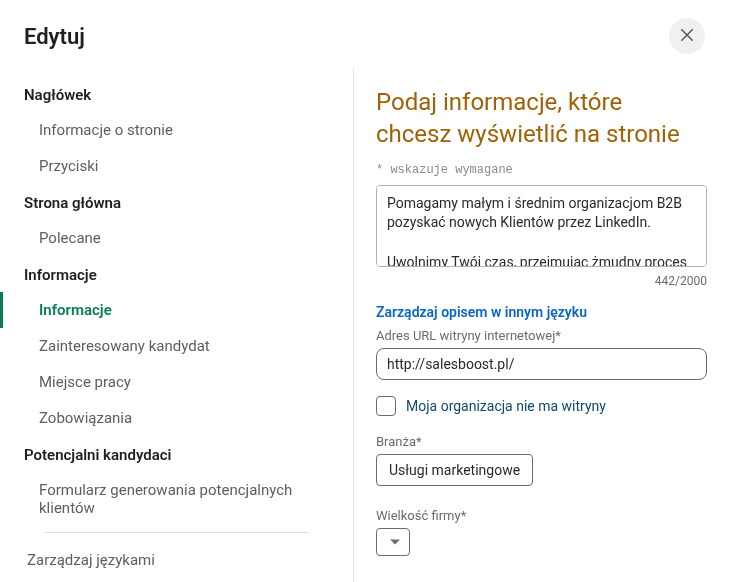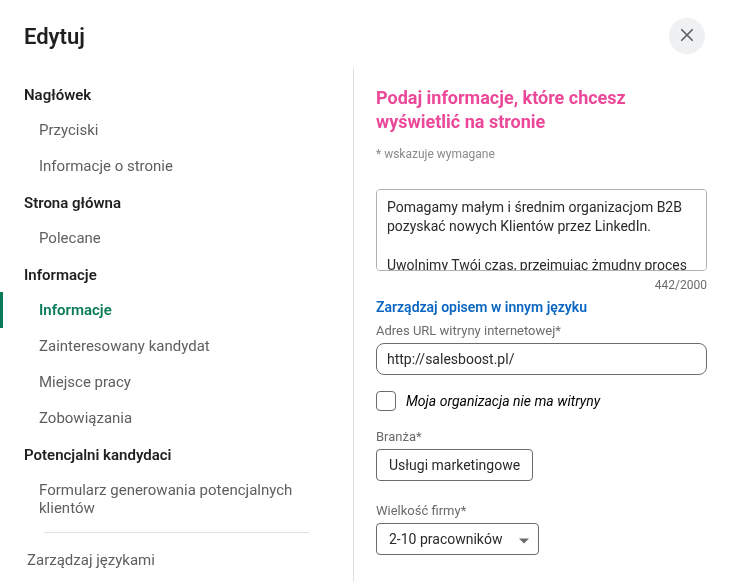--- a/index.html
+++ b/index.html
@@ -77,31 +77,32 @@
   }
   .main {
     flex: 1;
     overflow-y: auto;
     padding: 18px 22px 0 22px;
     scrollbar-width: thin;
   }
   .main::-webkit-scrollbar { width: 10px; }
   .main::-webkit-scrollbar-thumb { background: #c4c4c4; border-radius: 5px; }
   .main h2 {
-    font-size: 18px;
-    font-weight: 700;
-    color: #ec4899;
+    font-size: 24px;
+    font-weight: 400;
+    color: #a16207;
     line-height: 1.35;
     margin-bottom: 12px;
     max-width: 310px;
   }
   .hint {
     font-size: 12px;
     color: #8a8a8a;
-    margin-bottom: 28px;
+    margin-bottom: 8px;
+    font-family: Liberation Mono, monospace;
   }
   .field-label {
     font-size: 13px;
     color: #6b6b6b;
     margin-bottom: 5px;
     display: block;
   }
   .textarea {
     width: 100%;
     height: 82px;
@@ -115,21 +116,21 @@
     overflow-y: scroll;
     line-height: 1.4;
   }
   .textarea::-webkit-scrollbar { width: 12px; }
   .textarea::-webkit-scrollbar-thumb { background: #bcbcbc; border-radius: 3px; }
   .counter {
     text-align: right;
     font-size: 12px;
     color: #6b6b6b;
     margin-top: 4px;
-    margin-bottom: 7px;
+    margin-bottom: 16px;
   }
   .link {
     color: #0a66c2;
     font-size: 14px;
     font-weight: 600;
     text-decoration: none;
     cursor: pointer;
     display: inline-block;
     margin-bottom: 8px;
   }
@@ -150,21 +151,21 @@
     margin-bottom: 18px;
   }
   .checkbox {
     width: 20px;
     height: 20px;
     border: 1.5px solid #6b6b6b;
     border-radius: 4px;
     cursor: pointer;
     background: #fff;
   }
-  .checkbox-label { font-size: 14px; color: #000000; font-style: italic; }
+  .checkbox-label { font-size: 14px; color: #0c4a6e; }
   .select {
     display: inline-flex;
     align-items: flex-end;
     border: 1px solid #6b6b6b;
     border-radius: 4px;
     padding: 7px 12px;
     font-size: 14px;
     color: #2a2a2a;
     background: #fff;
     margin-bottom: 18px;
@@ -188,22 +189,22 @@
         <line x1="5" y1="5" x2="19" y2="19"></line>
           <line x1="19" y1="5" x2="5" y2="19"></line>
       </svg>
     </span>
   </button>
 </div>
 
 <div class="body">
   <nav class="sidebar" id="sidebar">
       <div class="group-label">Nagłówek</div>
+      <div class="nav-item">Informacje o stronie</div>
       <div class="nav-item">Przyciski</div>
-      <div class="nav-item">Informacje o stronie</div>
       <div class="group-label">Strona główna</div>
       <div class="nav-item">Polecane</div>
       <div class="group-label">Informacje</div>
       <div class="nav-item active">Informacje</div>
       <div class="nav-item">Zainteresowany kandydat</div>
       <div class="nav-item">Miejsce pracy</div>
       <div class="nav-item">Zobowiązania</div>
       <div class="group-label">Potencjalni kandydaci</div>
       <div class="nav-item">Formularz generowania potencjalnych klientów</div>
       <div class="divider"></div>
@@ -236,21 +237,20 @@
     <div class="field-block">
       <label class="field-label">Branża*</label>
       <div class="select">
         <span>Usługi marketingowe</span>
       </div>
     </div>
 
     <div class="field-block">
       <label class="field-label">Wielkość firmy*</label>
       <div class="select with-caret">
-        <span>2-10 pracowników</span>
         <span class="caret">
           <svg viewBox="0 0 12 12">
               <path d="M1 3.5 L6 8.5 L11 3.5 Z" fill="currentColor"></path>
             </svg>
         </span>
       </div>
     </div>
 
     
   </main>

